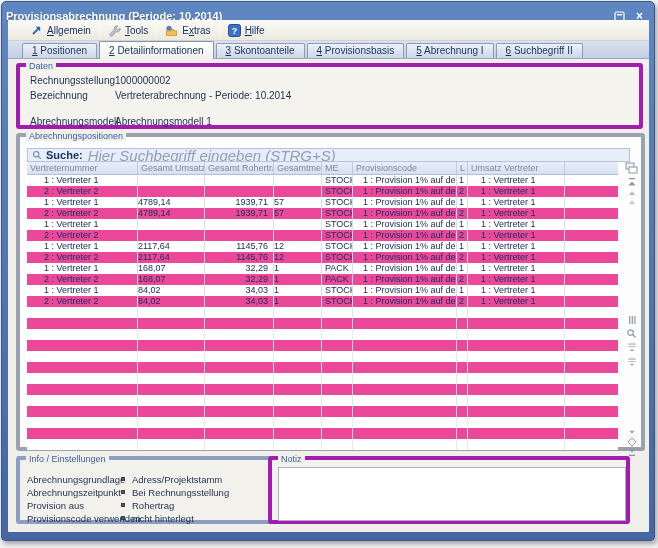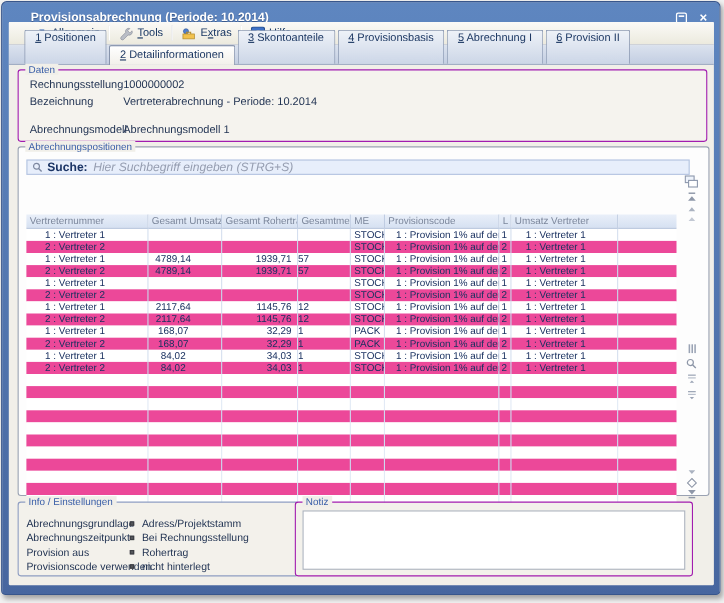--- a/index.html
+++ b/index.html
@@ -4,78 +4,78 @@
 <style>
   * { box-sizing: border-box; margin: 0; padding: 0; }
   html,body { width: 658px; height: 548px; background: #f2f2f2; font-family: "Liberation Sans", sans-serif; overflow: hidden; }
 
   .window { position: absolute; left: 1px; top: 1px; width: 654px; height: 540px;
     background: linear-gradient(180deg,#5e86c0,#47669f);
     border: 1px solid #38568c; border-radius: 5px 5px 4px 4px;
     box-shadow: 2px 3px 5px rgba(70,70,70,.45); }
 
   
-  .titlebar { position: absolute; left: 0; top: 0; right: 0; height: 28px; display: flex; align-items: center; padding: 0 8px 0 26px; }
+  .titlebar { position: absolute; left: 0; top: 0; right: 0; height: 28px; display: flex; align-items: center; padding: 0 8px 0 4px; }
   .titlebar .title { color: #fff; font-size: 11px; font-weight: bold; text-shadow: 0 1px 1px rgba(20,40,80,.55); white-space: nowrap; }
   .winbtns { margin-left: auto; display: flex; align-items: center; gap: 7px; }
   .winbtn { width: 13px; height: 13px; display: flex; align-items: center; justify-content: center; cursor: default; }
   .winbtn.close { color: #fff; font-size: 12px; font-weight: bold; line-height: 11px; }
 
   
   .wbody { position: absolute; left: 6px; top: 18px; width: 641px; height: 512px; background: #f1efe9; border-radius: 1px; overflow: hidden; }
 
   
   .menubar { position: absolute; left: 0; top: 0; width: 100%; height: 21px; background: linear-gradient(180deg,#fbfaf7,#eceade); border-bottom: 1px solid #cfd2d8; display: flex; align-items: center; padding-left: 14px; }
   .menu-item { display: flex; align-items: center; gap: 4px; padding: 0 8px; height: 21px; font-size: 10px; color: #10305e; white-space: nowrap; }
   .menu-item u { text-decoration: underline; }
   .msep { width: 1px; height: 14px; background: #c6c8cd; border-right: 1px solid #fff; }
   .micon { width: 13px; height: 13px; display: inline-flex; }
 
   
   .tabstrip { position: absolute; left: 0; top: 21px; width: 100%; height: 18px; background: linear-gradient(180deg,#dbe2ee,#c3cee2); display: flex; align-items: flex-end; padding-left: 14px; border-bottom: 1px solid #9aa7c0; }
-  .tab { height: 31px; line-height: 14px; padding: 0 9px; font-size: 10px; color: #17335f; background: linear-gradient(180deg,#eef2f8,#ccd6e7); border: 1px solid #8e9cb5; border-bottom: none; border-radius: 2px 2px 0 0; margin-right: 2px; white-space: nowrap; }
+  .tab { height: 15px; line-height: 14px; padding: 0 9px; font-size: 10px; color: #17335f; background: linear-gradient(180deg,#eef2f8,#ccd6e7); border: 1px solid #8e9cb5; border-bottom: none; border-radius: 2px 2px 0 0; margin-right: 2px; white-space: nowrap; }
   .tab u { text-decoration: underline; }
   .tab.active { height: 18px; line-height: 17px; margin-bottom: -1px; background: linear-gradient(180deg,#ffffff,#f2f0ea); border-color: #8693ab; z-index: 2; text-align: center; }
 
   
-  .group { position: absolute; border: 1px solid #a21caf; border-radius: 3px; }
+  .group { position: absolute; border: 4px solid #a21caf; border-radius: 3px; }
   .group > .legend { position: absolute; top: -6px; left: 6px; background: #f1efe9; padding: 0 3px; font-size: 9px; color: #3a5fa8; line-height: 10px; white-space: nowrap; }
 
   .g-daten  { left: 8px; top: 43px; width: 627px; height: 66px; background: #f5f3ee; }
   .g-pos    { left: 8px; top: 113px; width: 629px; height: 318px; background: #fdfdfd; border-color: #9aa2b2; }
   .g-info   { left: 8px; top: 436px; width: 256px; height: 68px; background: #f3f1eb; border-color: #8e9dc2; }
   .g-notiz  { left: 260px; top: 436px; width: 362px; height: 68px; background: #f3f1eb; }
 
   .frow { position: absolute; font-size: 10px; color: #1e3050; white-space: nowrap; }
   .frow .flabel { position: absolute; left: 0; top: 0; }
   .frow .fvalue { position: absolute; left: 85px; top: 0; }
   .g-info .frow { font-size: 9.5px; }
   .g-info .fvalue { left: 105px; }
   .bullet { position: absolute; left: 94px; top: 3px; width: 4px; height: 4px; background: #55575c; border: 1px solid #3c3e44; }
 
   
   .searchbar { position: absolute; left: 7px; top: 11px; width: 603px; height: 14px; background: #e7eefb; border: 1px solid #b4c3e0; display: flex; align-items: center; padding: 0 4px; }
   .searchbar .slabel { font-size: 11px; font-weight: bold; color: #1b3566; margin: 0 5px 0 4px; }
-  .searchbar input { flex: 1; border: none; background: transparent; outline: none; font-size: 11px; font-family: "Liberation Sans", sans-serif; color: #333; height: 12px; }
+  .searchbar input { flex: 1; border: none; background: transparent; outline: none; font-size: 15px; font-family: "Liberation Sans", sans-serif; color: #333; height: 12px; }
   .searchbar input::placeholder { color: #959db0; font-style: italic; }
 
   
-  .grid { position: absolute; left: 7px; top: 25px; width: 591px; margin-top: 36px; }
+  .grid { position: absolute; left: 7px; top: 25px; width: 591px; }
   .thead, .trow { display: flex; width: 591px; }
   .thead { height: 13px; }
   .hcell { background: linear-gradient(180deg,#e9eff9,#d6e1f2); border-right: 1px solid #bfcce2; border-bottom: 1px solid #aebfd9; color: #7c879c; font-size: 9px; line-height: 12px; padding-left: 3px; overflow: hidden; white-space: nowrap; }
   .trow { height: 11px; background: #fff; }
   .trow.alt { background: #ec4899; }
   .cell { font-size: 9px; line-height: 11px; color: #1a3160; border-right: 1px solid #d5dfef; overflow: hidden; white-space: nowrap; }
   .trow.alt .cell { border-right-color: #c8d7ec; }
   .trow.filler .cell { border-right-color: #e2eaf6; }
   .trow.filler.alt .cell { border-right-color: #cddbf0; }
 
   .c0 { width: 111px; padding-left: 17px; }
-  .c1 { width: 67px; text-align: center; padding-right: 21px; }
+  .c1 { width: 67px; text-align: left; padding-right: 21px; }
   .c2 { width: 69px; text-align: right; padding-right: 5px; }
   .c3 { width: 48px; text-align: left; padding-right: 5px; }
   .c4 { width: 31px; padding-left: 3px; }
   .c5 { width: 104px; padding-left: 10px; }
   .c6 { width: 11px; padding-left: 2px; }
   .c7 { width: 97px; padding-left: 13px; }
   .c8 { flex: 1; border-right: none !important; }
   .hcell.c0, .hcell.c1, .hcell.c2, .hcell.c3, .hcell.c4, .hcell.c5, .hcell.c6, .hcell.c7 { padding-left: 3px; text-align: left; padding-right: 0; }
 
   
@@ -146,21 +146,21 @@
         <span><span></span><u>H</u><span>ilfe</span></span>
       </div>
     </div>
 
     <div class="tabstrip">
       <div class="tab"><u>1</u><span> Positionen</span></div>
       <div class="tab active"><u>2</u><span> Detailinformationen</span></div>
       <div class="tab"><u>3</u><span> Skontoanteile</span></div>
       <div class="tab"><u>4</u><span> Provisionsbasis</span></div>
       <div class="tab"><u>5</u><span> Abrechnung I</span></div>
-      <div class="tab"><u>6</u><span> Provision II</span></div>
+      <div class="tab"><u>6</u><span> Suchbegriff II</span></div>
     </div>
 
     <div class="group g-daten">
       <span class="legend">Daten</span>
       <div class="frow" style="left:10px; top:8px;">
         <span class="flabel">Rechnungsstellung</span>
         <span class="fvalue">1000000002</span>
       </div>
       <div class="frow" style="left:10px; top:23px;">
         <span class="flabel">Bezeichnung</span>

